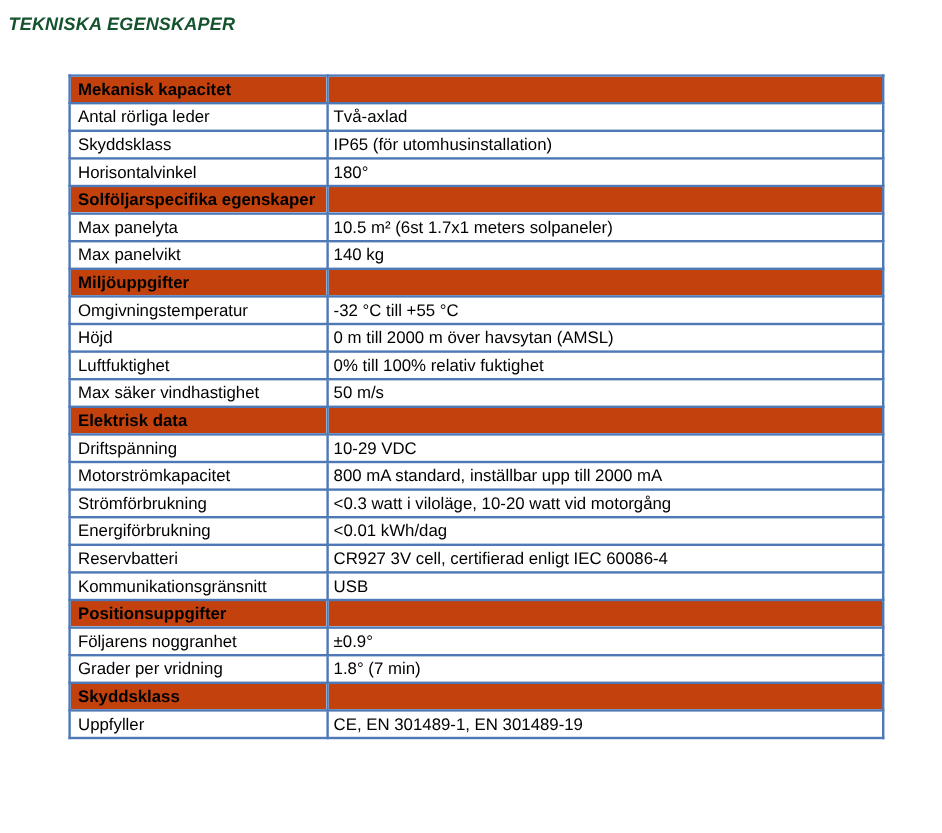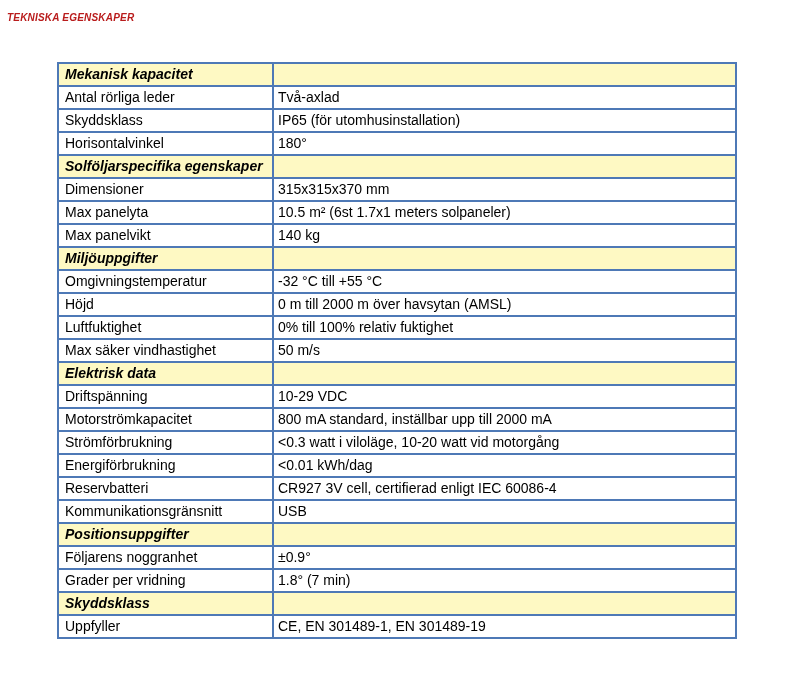--- a/index.html
+++ b/index.html
@@ -13,24 +13,24 @@
     height: 694px;
     font-family: "Liberation Sans", sans-serif;
     color: #000000;
     overflow: hidden;
   }
   .doc-title {
     position: absolute;
     left: 7px;
     top: 12px;
     margin: 0;
-    font-size: 10px;
+    font-size: 15px;
     font-weight: bold;
     font-style: italic;
-    color: #b91c1c;
+    color: #14532d;
     letter-spacing: 0.2px;
   }
   table.spec-table {
     position: absolute;
     left: 57px;
     top: 62px;
     width: 678px;
     border-collapse: collapse;
     table-layout: fixed;
   }
@@ -42,22 +42,21 @@
     box-sizing: content-box;
     padding: 0 4px 1px 6px;
     font-size: 14px;
     line-height: 19px;
     vertical-align: middle;
     white-space: nowrap;
     overflow: hidden;
   }
   table.spec-table td.value-cell { padding-left: 4px; }
   tr.section-row td {
-    background: #fef9c3;
-    font-style: italic;
+    background: #c2410c;
   }
   td.section-label {
     font-weight: bold;
   }
 </style>
 </head>
 <body>
 
 <div class="page">
   <h1 class="doc-title">TEKNISKA EGENSKAPER</h1>
@@ -80,24 +79,20 @@
           <td class="label-cell">Skyddsklass</td>
           <td class="value-cell">IP65 (för utomhusinstallation)</td>
         </tr>
         <tr>
           <td class="label-cell">Horisontalvinkel</td>
           <td class="value-cell">180°</td>
         </tr>
         <tr class="section-row">
           <td class="section-label">Solföljarspecifika egenskaper</td>
           <td class="value-cell"></td>
-        </tr>
-        <tr>
-          <td class="label-cell">Dimensioner</td>
-          <td class="value-cell">315x315x370 mm</td>
         </tr>
         <tr>
           <td class="label-cell">Max panelyta</td>
           <td class="value-cell">10.5 m² (6st 1.7x1 meters solpaneler)</td>
         </tr>
         <tr>
           <td class="label-cell">Max panelvikt</td>
           <td class="value-cell">140 kg</td>
         </tr>
         <tr class="section-row">

